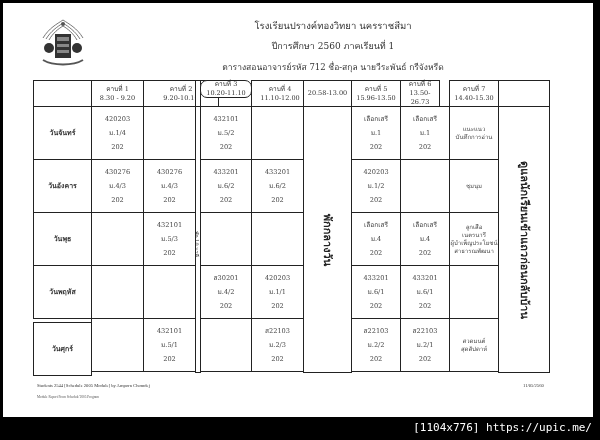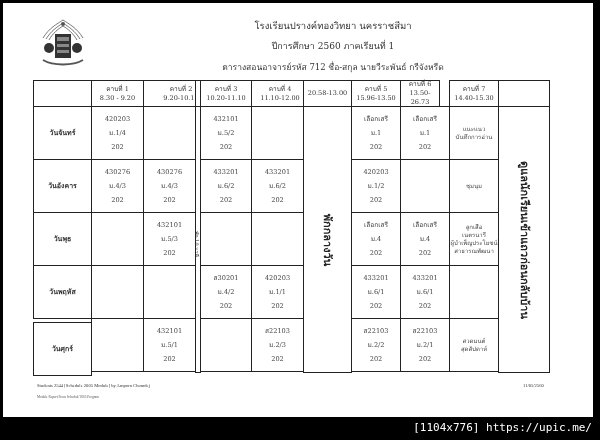--- a/index.html
+++ b/index.html
@@ -55,21 +55,21 @@
 
     <div class="cell head" style="left:58px;top:0;width:53px;height:27px;">
       <span>คาบที่ 1</span>
       <span>8.30 - 9.20</span>
     </div>
     <div class="cell head" style="left:110px;top:0;width:76px;height:27px;">
       <span>คาบที่ 2</span>
       <span>9.20-10.10</span>
     </div>
     <div class="cell head" style="left:162px;top:0;width:6px;height:27px;"></div>
-    <div class="cell head" style="left:167px;top:0;width:52px;height:27px;">
+    <div class="cell head" style="left:167px;top:0;width:52px;height:18px;border-radius:7px;">
       <span>คาบที่ 3</span>
       <span>10.20-11.10</span>
     </div>
     <div class="cell head" style="left:218px;top:0;width:58px;height:27px;">
       <span>คาบที่ 4</span>
       <span>11.10-12.00</span>
     </div>
     <div class="cell head" style="left:270px;top:0;width:49px;height:27px;">
       <span>20.58-13.00</span>
     </div>

